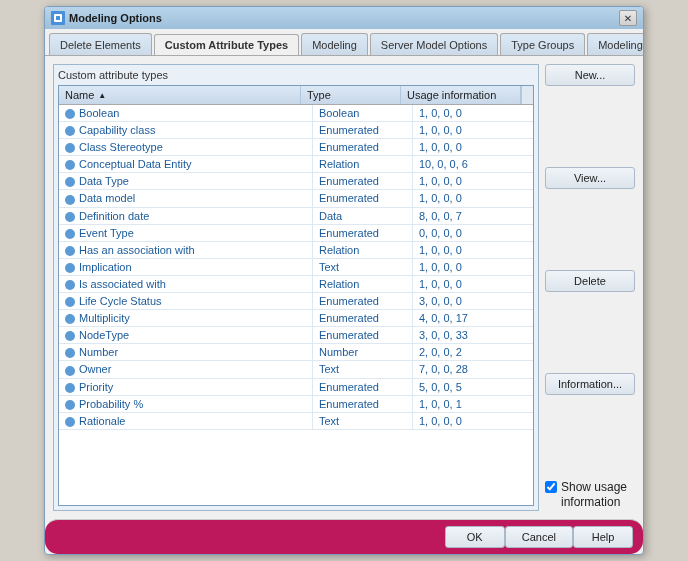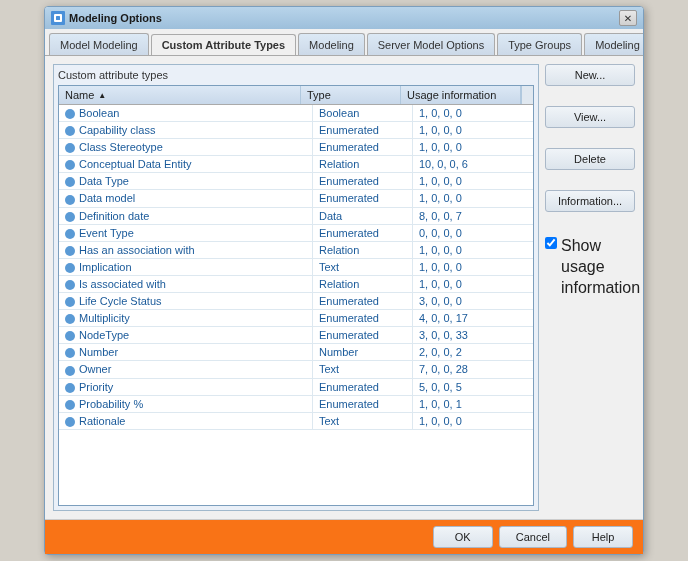--- a/index.html
+++ b/index.html
@@ -202,20 +202,21 @@
       border-radius: 50%;
       margin-right: 4px;
       vertical-align: middle;
     }
     
     .right-panel {
       width: 90px;
       display: flex;
       flex-direction: column;
       gap: 20px;
+      justify-content: space-between;
     }
     .action-btn {
       width: 100%;
       padding: 4px 6px;
       background: linear-gradient(to bottom, #f0f4f8, #dce4ec);
       border: 1px solid #aab8c8;
       border-radius: 3px;
       cursor: pointer;
       font-size: 11px;
       color: #222;
@@ -227,33 +228,33 @@
       gap: 4px;
       margin-top: 4px;
     }
     .checkbox-input {
       width: 12px;
       height: 12px;
       margin-top: 1px;
       flex-shrink: 0;
     }
     .checkbox-label {
-      font-size: 16px;
+      font-size: 12px;
       color: #222;
       line-height: 1.3;
     }
     
     .footer {
       display: flex;
       justify-content: flex-end;
       align-items: center;
-      gap: 6px;
       padding: 6px 10px;
-      background: #f97316;
+      background: #be185d;
       border-top: 1px solid #ccc;
+      border-radius: 13px;
     }
     .footer-btn {
       padding: 4px 16px;
       background: linear-gradient(to bottom, #f0f4f8, #dce4ec);
       border: 1px solid #aab8c8;
       border-radius: 3px;
       cursor: pointer;
       font-size: 11px;
       color: #222;
       min-width: 60px;
@@ -278,21 +279,21 @@
           <rect x="3" y="3" width="4" height="4" fill="#4a90d9" rx="0.5"></rect>
         </svg>
       </div>
       <span class="title-text">Modeling Options</span>
     </div>
     <div class="title-close">✕</div>
   </div>
 
   <div class="tabs-container">
     <div class="tab">
-      <span>Model Modeling</span>
+      <span>Delete Elements</span>
     </div>
     <div class="tab active">
       <span>Custom Attribute Types</span>
     </div>
     <div class="tab">
       <span>Modeling</span>
     </div>
     <div class="tab">
       <span>Server Model Options</span>
     </div>

